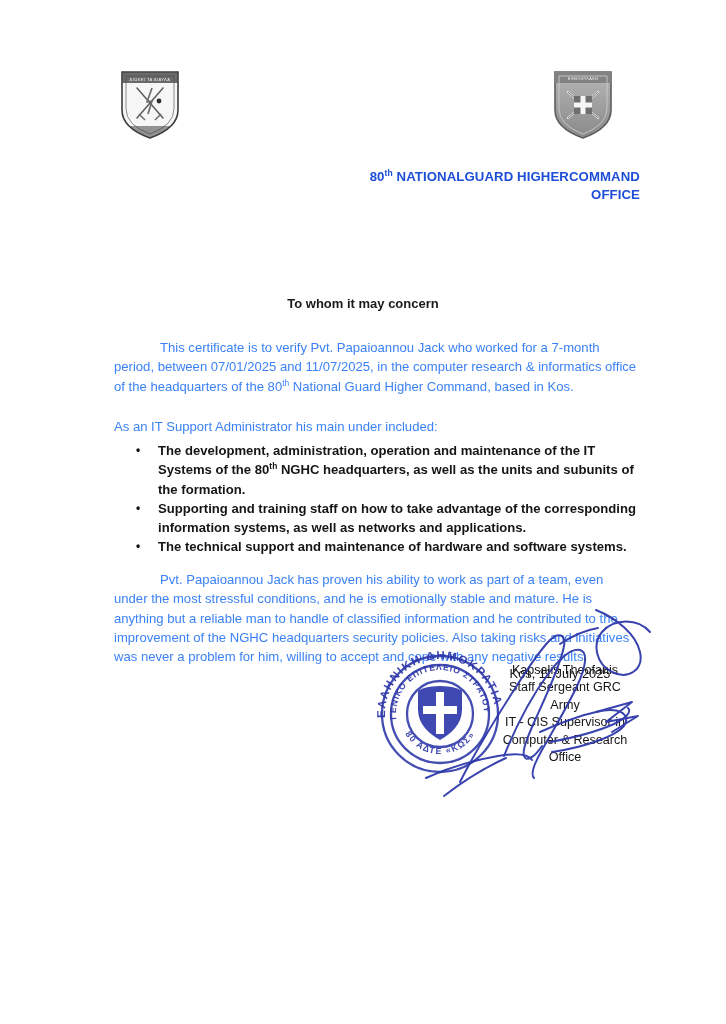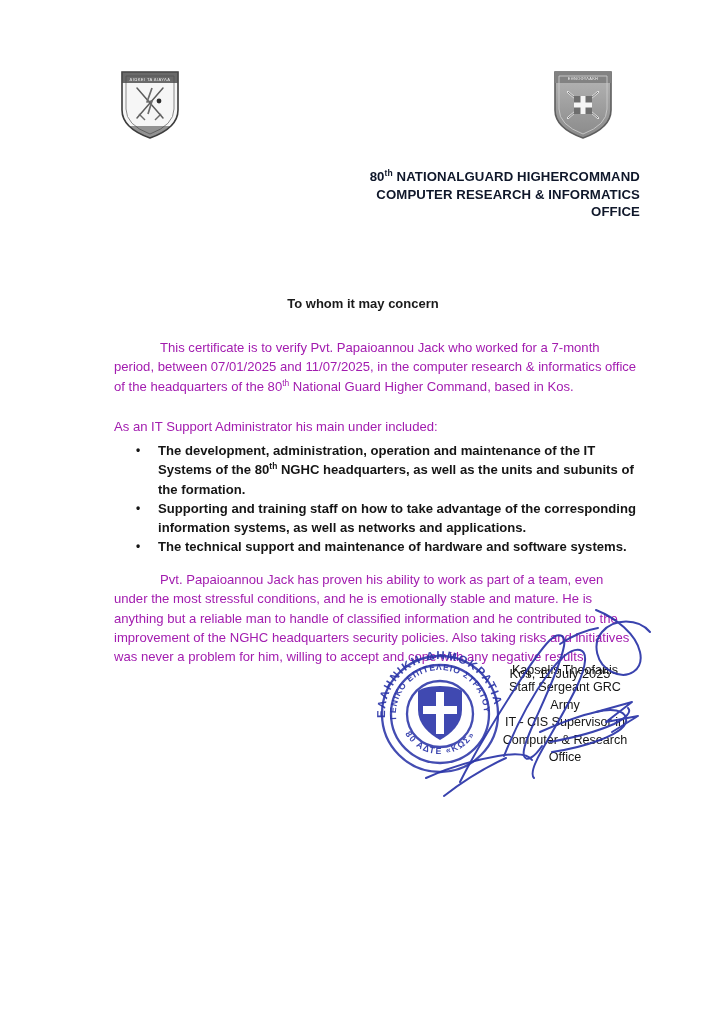--- a/index.html
+++ b/index.html
@@ -32,21 +32,21 @@
   #letterhead {
     position: absolute;
     left: 300px;
     top: 168px;
     width: 340px;
     text-align: right;
     font-weight: bold;
     font-size: 13.2px;
     line-height: 17.5px;
     letter-spacing: 0.1px;
-    color: #0f172a;
+    color: #1d4ed8;
   }
   #letterhead sup {
     font-size: 8.5px;
     vertical-align: super;
     line-height: 0;
   }
 
   
   #doc-title {
     position: absolute;
@@ -72,21 +72,21 @@
     font-size: 13px;
   }
 
   
   .body-block {
     position: absolute;
     left: 114px;
     width: 524px;
     font-size: 13.1px;
     line-height: 19.3px;
-    color: #a21caf;
+    color: #3b82f6;
   }
   .body-block sup {
     font-size: 8.4px;
     vertical-align: super;
     line-height: 0;
   }
   #para-verify { top: 325px; text-indent: 46px; }
   #para-duties { top: 404px; }
   #para-closing { top: 557px; text-indent: 46px; }
 
@@ -225,21 +225,20 @@
         <line x1="46" y1="24" x2="16" y2="50"></line>
       </g>
 
       <rect x="22" y="28" width="18" height="18" fill="#6e6e6e"></rect>
       <path d="M28.5 28 H33.5 V34.5 H40 V39.5 H33.5 V46 H28.5 V39.5 H22 V34.5 H28.5 Z" fill="#f5f5f5"></path>
     </svg>
   </div>
 
   <div id="letterhead">
     <div><span>80</span><sup>th</sup><span> NATIONALGUARD HIGHERCOMMAND</span></div>
-    <div>COMPUTER RESEARCH &amp; INFORMATICS</div>
     <div>OFFICE</div>
   </div>
 
   <div id="doc-subtitle">To whom it may concern</div>
 
   <p class="body-block" id="para-verify"><span>This certificate is to verify Pvt. Papaioannou Jack who worked for a 7-month period, between 07/01/2025 and 11/07/2025, in the computer research &amp; informatics office of the headquarters of the 80</span><sup>th</sup><span> National Guard Higher Command, based in Kos.</span></p>
 
   <p class="body-block" id="para-duties">As an IT Support Administrator his main under included:</p>
 
   <ul id="duty-list">

